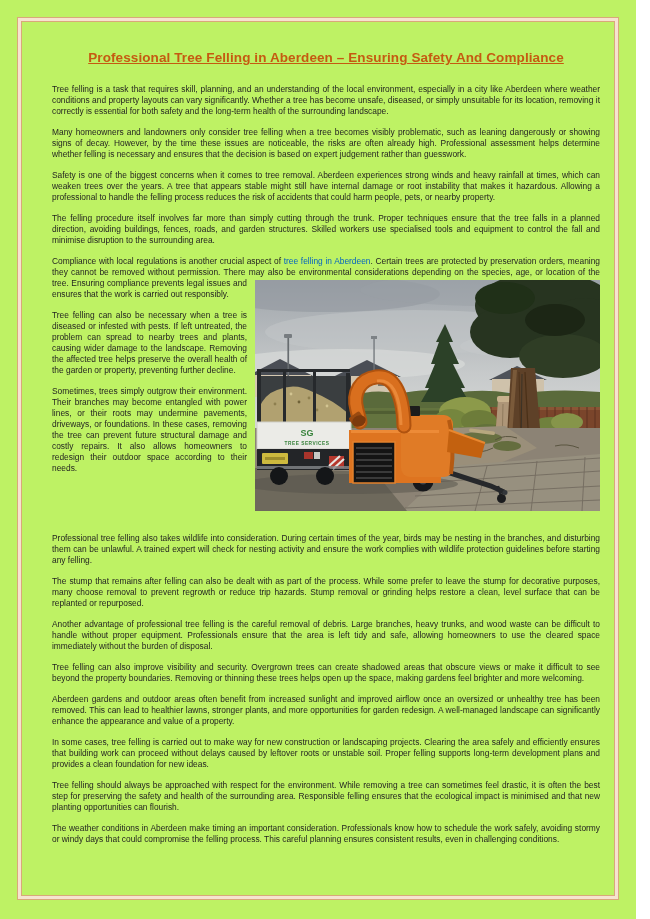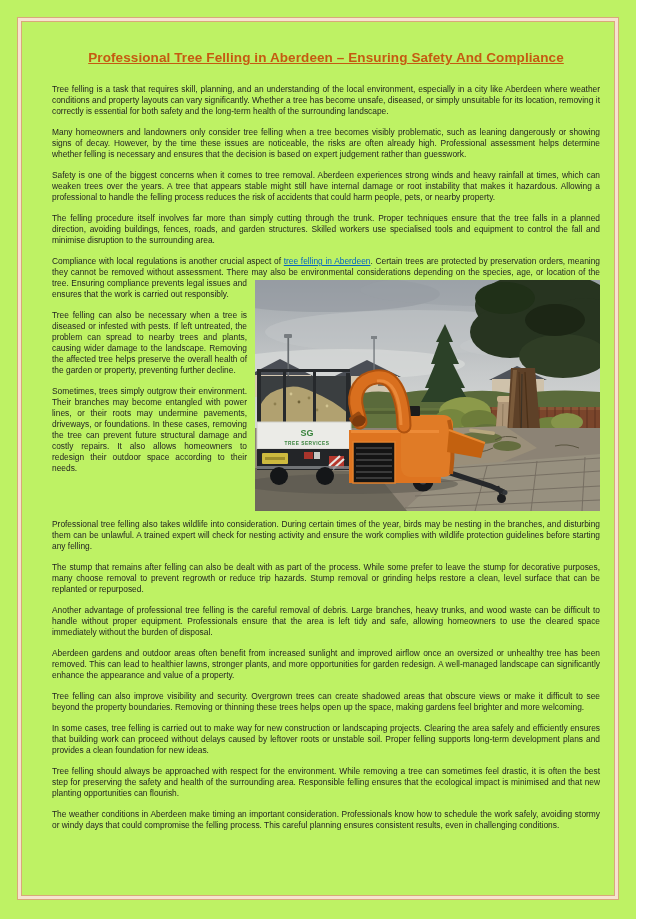--- a/index.html
+++ b/index.html
@@ -21,45 +21,45 @@
   .doc-title{
     margin:0 0 18px 0; text-align:center;
     font-size:13.5px; font-weight:bold; color:var(--title);
     text-decoration:underline; line-height:16px; letter-spacing:0.1px;
   }
   .article p{
     margin:0 0 10px 0;
     font-size:8.4px; line-height:11px; color:var(--text);
     text-align:justify;
   }
-  .doc-link{ color:var(--link); text-decoration:underline; cursor:pointer; }
+  .doc-link{ color:var(--link); cursor:pointer; }
   .photo-float{
     float:right; width:345px; height:231px;
-    margin:2px 0 8px 8px;
+    margin:2px 0 22px 8px;
     text-decoration:underline;
   }
   .photo-float svg{ display:block; width:345px; height:231px; }
   .clear-para{ clear:both; }
 </style>
 </head>
 <body>
 
 <div class="page">
   <div class="page-frame"></div>
 
   <div class="content">
     <h1 class="doc-title">Professional Tree Felling in Aberdeen – Ensuring Safety And Compliance</h1>
 
     <div class="article">
       <p>Tree felling is a task that requires skill, planning, and an understanding of the local environment, especially in a city like Aberdeen where weather conditions and property layouts can vary significantly.  Whether a tree has become unsafe, diseased, or simply unsuitable for its location, removing it correctly is essential for both safety and the long-term health of the surrounding landscape.</p>
       <p>Many homeowners and landowners only consider tree felling when a tree becomes visibly problematic, such as leaning dangerously or showing signs of decay.  However, by the time these issues are noticeable, the risks are often already high.  Professional assessment helps determine whether felling is necessary and ensures that the decision is based on expert judgement rather than guesswork.</p>
       <p>Safety is one of the biggest concerns when it comes to tree removal.  Aberdeen experiences strong winds and heavy rainfall at times, which can weaken trees over the years.  A tree that appears stable might still have internal damage or root instability that makes it hazardous.  Allowing a professional to handle the felling process reduces the risk of accidents that could harm people, pets, or nearby property.</p>
       <p>The felling procedure itself involves far more than simply cutting through the trunk.  Proper techniques ensure that the tree falls in a planned direction, avoiding buildings, fences, roads, and garden structures.  Skilled workers use specialised tools and equipment to control the fall and minimise disruption to the surrounding area.</p>
 
-      <p><span>Compliance with local regulations is another crucial aspect of </span><a class="doc-link">tree felling in Aberdeen</a><span>.  Certain trees are protected by preservation orders, meaning they cannot be removed without assessment.  There may also be environmental considerations depending on the species, age, or </span><span class="photo-float">
+      <p><span>Compliance with local regulations is another crucial aspect of </span><a class="doc-link">tree felling in Aberdeen</a><span>.  Certain trees are protected by preservation orders, meaning they cannot be removed without permission.  There may also be environmental considerations depending on the species, age, or </span><span class="photo-float">
         <svg viewBox="0 0 345 231" xmlns="http://www.w3.org/2000/svg" role="img">
           <defs>
             <linearGradient id="sky" x1="0" y1="0" x2="0" y2="1">
               <stop offset="0" stop-color="#9EA4AA"></stop>
               <stop offset="0.6" stop-color="#C6C9CA"></stop>
               <stop offset="1" stop-color="#D8DAD8"></stop>
             </linearGradient>
           </defs>
 
           <g>
@@ -246,20 +246,20 @@
             </g>
           </g>
         </svg>
       </span><span>location of the tree. Ensuring compliance prevents legal issues and ensures that the work is carried out responsibly.</span></p>
 
       <p>Tree felling can also be necessary when a tree is diseased or infested with pests.  If left untreated, the problem can spread to nearby trees and plants, causing wider damage to the landscape. Removing the affected tree helps preserve the overall health of the garden or property, preventing further decline.</p>
       <p>Sometimes, trees simply outgrow their environment.  Their branches may become entangled with power lines, or their roots may undermine pavements, driveways, or foundations.  In these cases, removing the tree can prevent future structural damage and costly repairs.  It also allows homeowners to redesign their outdoor space according to their needs.</p>
       <p class="clear-para">Professional tree felling also takes wildlife into consideration.  During certain times of the year, birds may be nesting in the branches, and disturbing them can be unlawful. A trained expert will check for nesting activity and ensure the work complies with wildlife protection guidelines before starting any felling.</p>
       <p>The stump that remains after felling can also be dealt with as part of the process.  While some prefer to leave the stump for decorative purposes, many choose removal to prevent regrowth or reduce trip hazards.  Stump removal or grinding helps restore a clean, level surface that can be replanted or repurposed.</p>
       <p>Another advantage of professional tree felling is the careful removal of debris.  Large branches, heavy trunks, and wood waste can be difficult to handle without proper equipment.  Professionals ensure that the area is left tidy and safe, allowing homeowners to use the cleared space immediately without the burden of disposal.</p>
+      <p>Tree felling can also improve visibility and security.  Overgrown trees can create shadowed areas that obscure views or make it difficult to see beyond the property boundaries.  Removing or thinning these trees helps open up the space, making gardens feel brighter and more welcoming.</p>
       <p>Aberdeen gardens and outdoor areas often benefit from increased sunlight and improved airflow once an oversized or unhealthy tree has been removed.  This can lead to healthier lawns, stronger plants, and more opportunities for garden redesign.  A well-managed landscape can significantly enhance the appearance and value of a property.</p>
-      <p>Tree felling can also improve visibility and security.  Overgrown trees can create shadowed areas that obscure views or make it difficult to see beyond the property boundaries.  Removing or thinning these trees helps open up the space, making gardens feel brighter and more welcoming.</p>
       <p>In some cases, tree felling is carried out to make way for new construction or landscaping projects.  Clearing the area safely and efficiently ensures that building work can proceed without delays caused by leftover roots or unstable soil.  Proper felling supports long-term development plans and provides a clean foundation for new ideas.</p>
       <p>Tree felling should always be approached with respect for the environment.  While removing a tree can sometimes feel drastic, it is often the best step for preserving the safety and health of the surrounding area.  Responsible felling ensures that the ecological impact is minimised and that new planting opportunities can flourish.</p>
       <p>The weather conditions in Aberdeen make timing an important consideration.  Professionals know how to schedule the work safely, avoiding stormy or windy days that could compromise the felling process.  This careful planning ensures consistent results, even in challenging conditions.</p>
     </div>
   </div>
 </div>
 
 </body></html>

